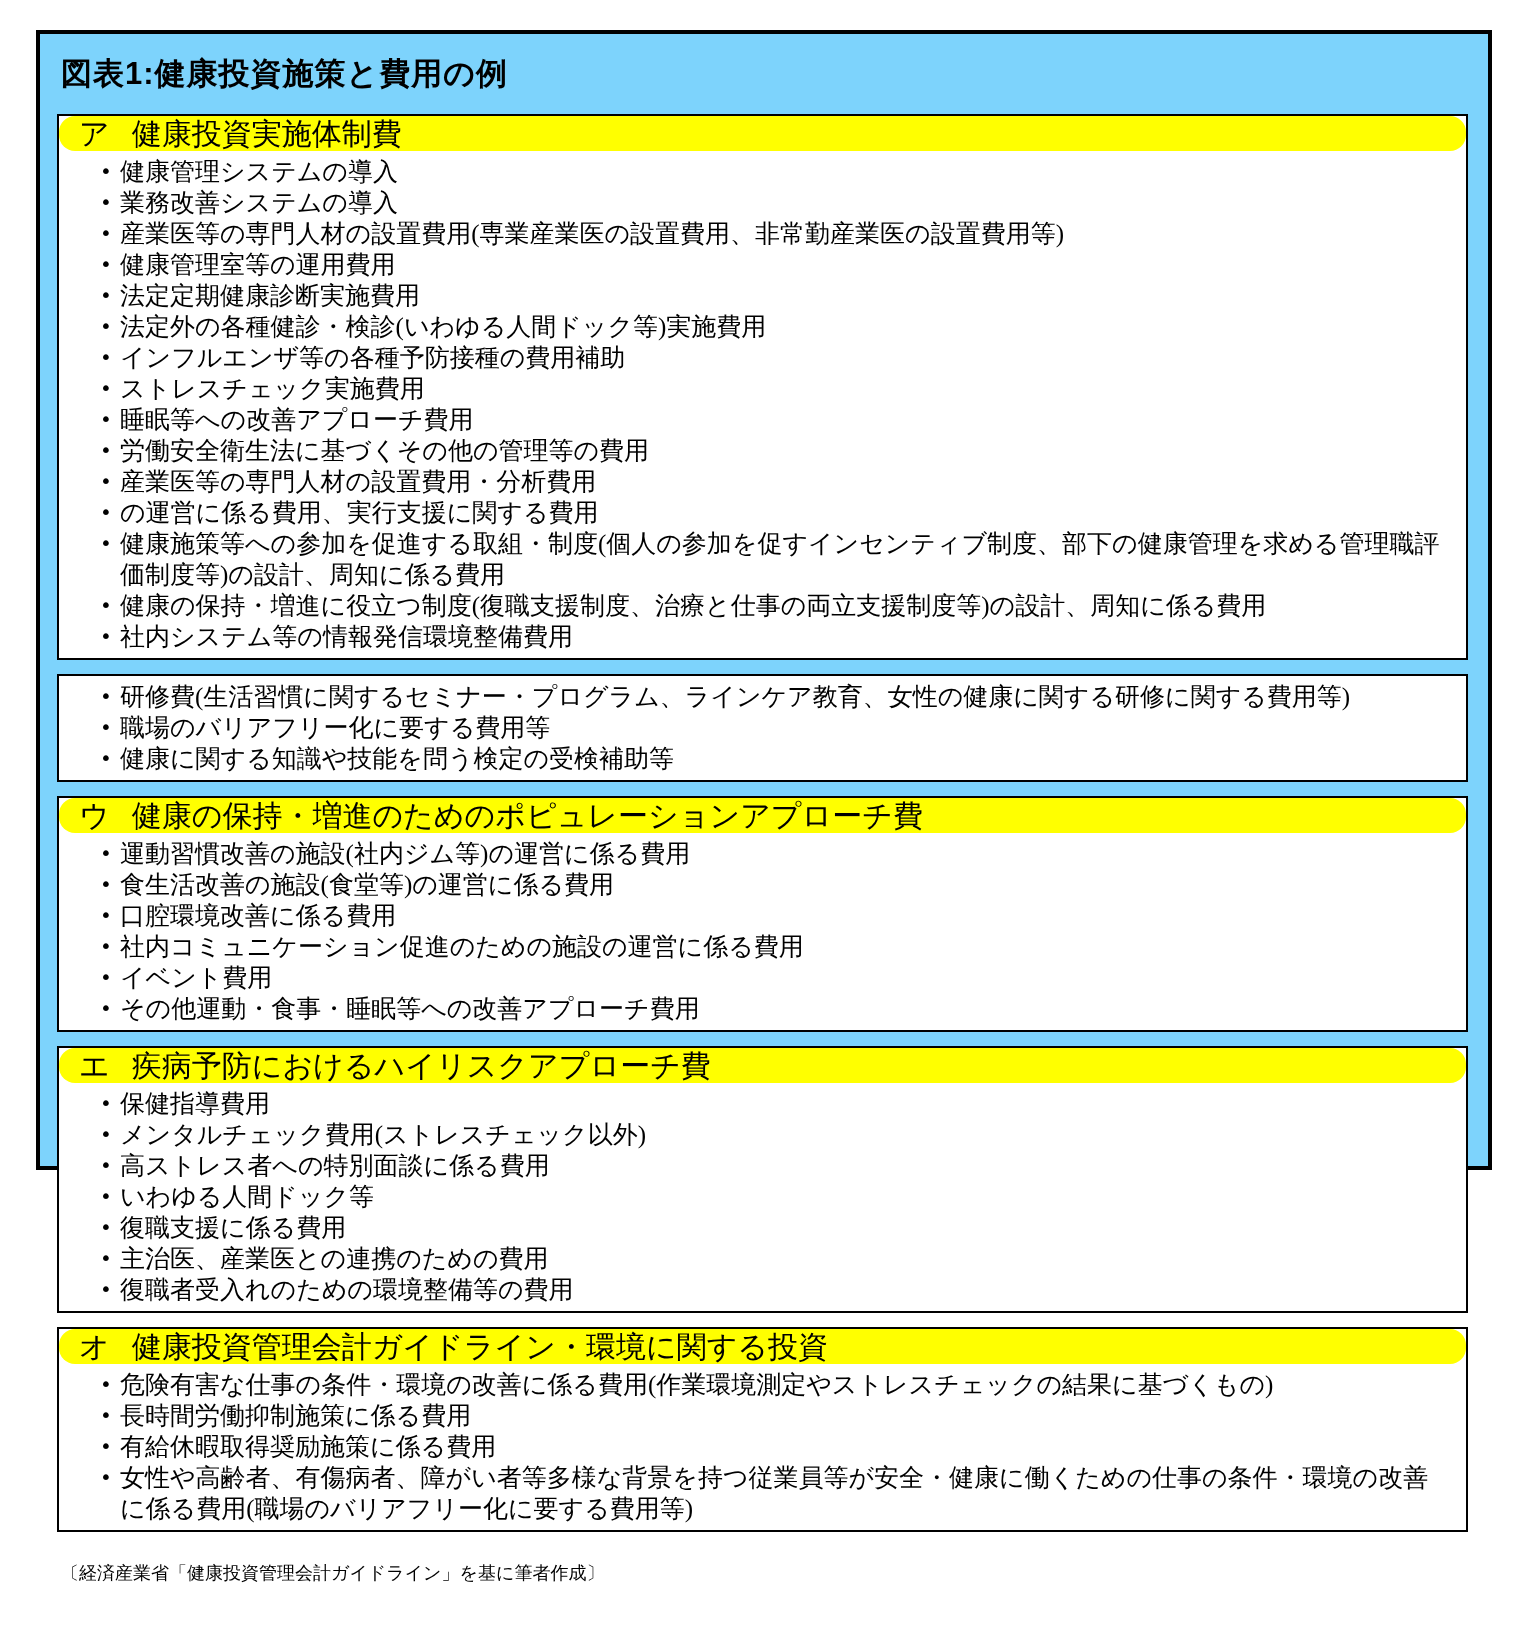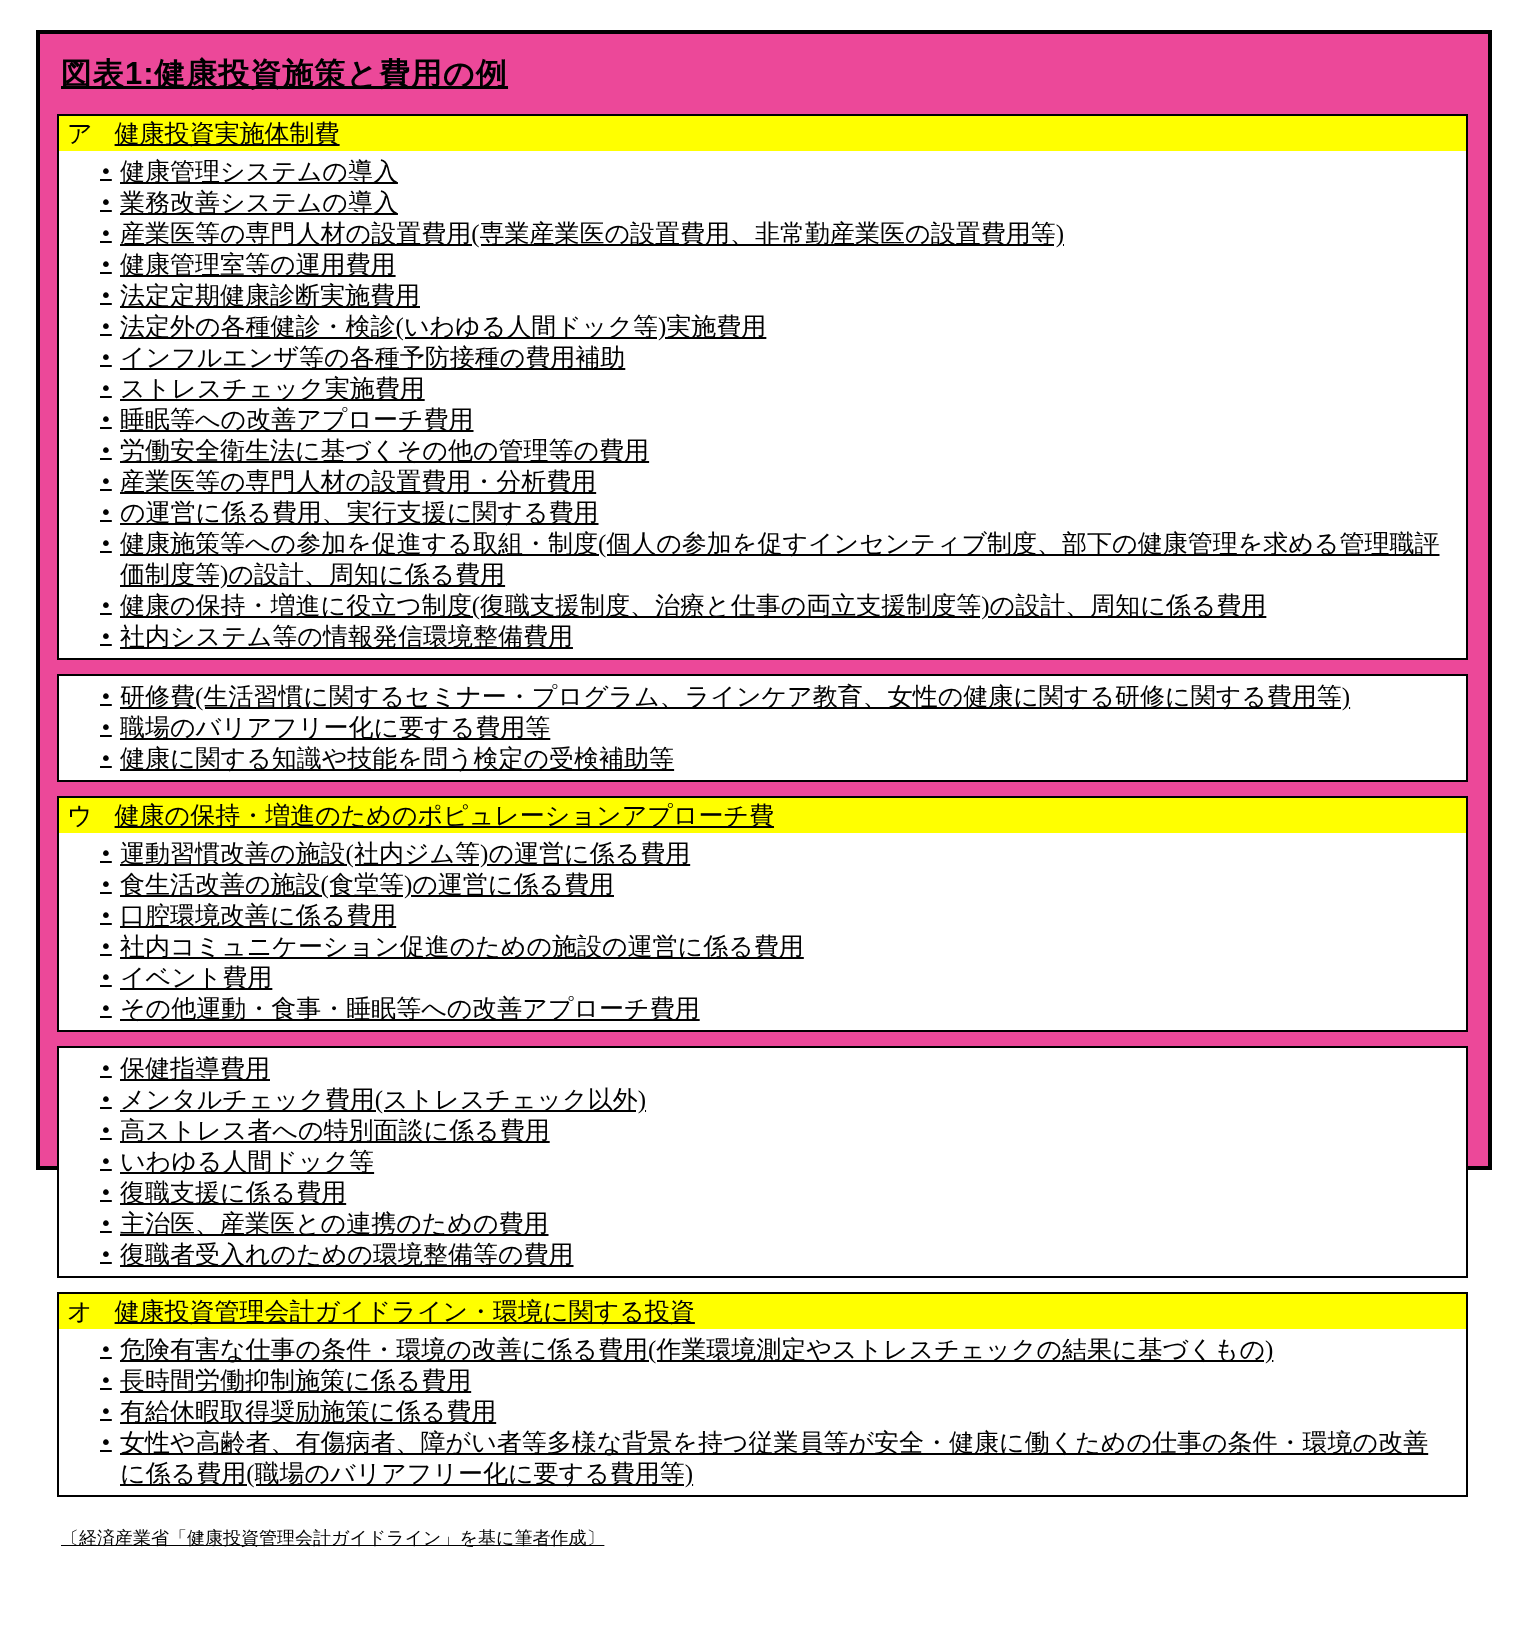--- a/index.html
+++ b/index.html
@@ -16,42 +16,42 @@
   }
   .page-frame {
     position: absolute;
     left: 36px;
     top: 30px;
     width: 1456px;
     height: 1140px;
     border: 4px solid #000000;
     box-sizing: border-box;
     padding: 16px 20px 0 17px;
-    background: #ec4899;
-    text-decoration: underline;
+    background: #7dd3fc;
   }
   .page-title {
     font-family: "Liberation Sans", "DejaVu Sans", sans-serif;
     font-weight: bold;
     font-size: 31px;
     line-height: 36px;
     margin: 6px 0 22px 4px;
     letter-spacing: 1px;
   }
   .section-box {
     border: 2px solid #000000;
     margin-bottom: 14px;
     background: #ffffff;
   }
   .section-header {
-    padding: 3px 8px 2px 8px;
-    font-size: 25px;
+    padding: 3px 8px 2px 20px;
+    font-size: 30px;
     line-height: 30px;
     white-space: nowrap;
     overflow: hidden;
+    border-radius: 16px;
   }
   .section-label {
     display: inline-block;
     margin-right: 22px;
   }
   .section-item-list {
     list-style: none;
     margin: 5px 0 6px 0;
     padding: 0 14px 0 41px;
   }
@@ -195,20 +195,23 @@
             <span class="item-text">イベント費用</span>
           </li>
           <li class="item">
             <span class="bullet">•</span>
             <span class="item-text">その他運動・食事・睡眠等への改善アプローチ費用</span>
           </li>
         </ul>
   </div>
 
   <div class="section-box">
+    <div class="section-header" style="background: rgb(255, 255, 0);">
+      <span class="section-label">エ</span><span>疾病予防におけるハイリスクアプローチ費</span>
+    </div>
     <ul class="section-item-list">
           <li class="item">
             <span class="bullet">•</span>
             <span class="item-text">保健指導費用</span>
           </li>
           <li class="item">
             <span class="bullet">•</span>
             <span class="item-text">メンタルチェック費用(ストレスチェック以外)</span>
           </li>
           <li class="item">

